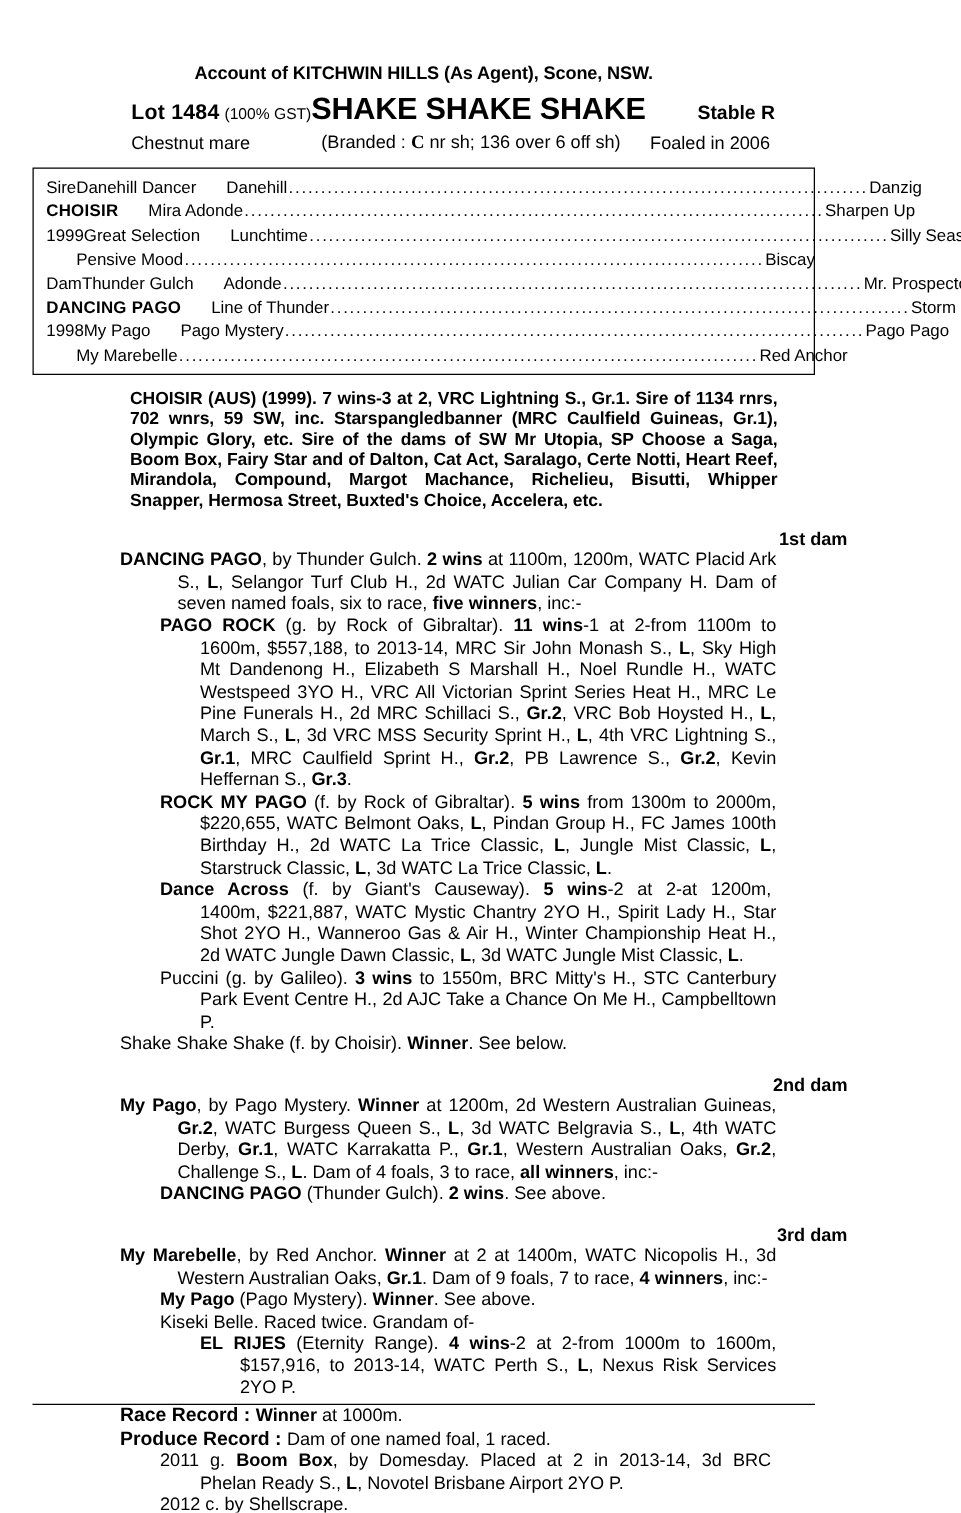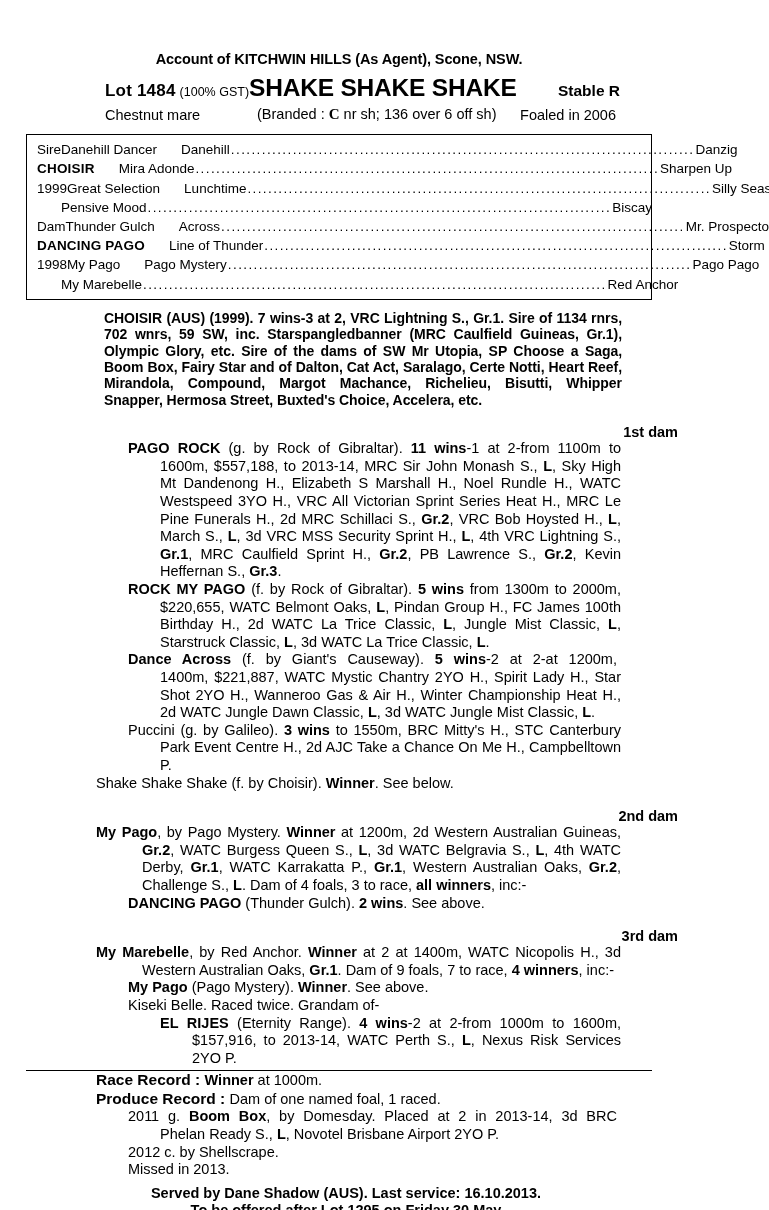--- a/index.html
+++ b/index.html
@@ -230,21 +230,21 @@
             <span class="dots">..........................................................................................</span>
             <span class="dr">Biscay</span>
           </div>
         </div>
       </div>
       <div class="ped-row">
         <div class="ped-c1">Dam</div>
         <div class="ped-c2">Thunder Gulch</div>
         <div class="ped-c3">
           <div class="dotrow">
-            <span class="dl">Across</span>
+            <span class="dl">Adonde</span>
             <span class="dots">..........................................................................................</span>
             <span class="dr">Mr. Prospector</span>
           </div>
         </div>
       </div>
       <div class="ped-row">
         <div class="ped-c1 bold">DANCING PAGO</div>
         <div class="ped-c2"></div>
         <div class="ped-c3">
           <div class="dotrow">
@@ -274,20 +274,21 @@
             <span class="dots">..........................................................................................</span>
             <span class="dr">Red Anchor</span>
           </div>
         </div>
       </div>
     </div>
 
   <div class="sire-para">CHOISIR (AUS) (1999). 7 wins-3 at 2, VRC Lightning S., Gr.1. Sire of 1134 rnrs, 702 wnrs, 59 SW, inc. Starspangledbanner (MRC Caulfield Guineas, Gr.1), Olympic Glory, etc. Sire of the dams of SW Mr Utopia, SP Choose a Saga, Boom Box, Fairy Star and of Dalton, Cat Act, Saralago, Certe Notti, Heart Reef, Mirandola, Compound, Margot Machance, Richelieu, Bisutti, Whipper Snapper, Hermosa Street, Buxted's Choice, Accelera, etc.</div>
 
   <div class="section-head">1st dam</div>
+  <div class="entry lvl0h" id="d1main"><b>DANCING PAGO</b>, by Thunder Gulch. <b>2 wins</b> at 1100m, 1200m, WATC Placid Ark S., <b>L</b>, Selangor Turf Club H., 2d WATC Julian Car Company H. Dam of seven named foals, six to race, <b>five winners</b>, inc:-</div>
   <div id="d1prog">
       <div class="entry lvl1"><b>PAGO&nbsp;&nbsp;ROCK</b>&nbsp; (g.&nbsp; by&nbsp; Rock&nbsp; of&nbsp; Gibraltar).&nbsp; <b>11&nbsp; wins</b>-1&nbsp; at&nbsp; 2-from&nbsp; 1100m&nbsp; to 1600m, $557,188, to 2013-14, MRC Sir John Monash S., <b>L</b>, Sky High Mt Dandenong H., Elizabeth S Marshall H., Noel Rundle H., WATC Westspeed 3YO H., VRC All Victorian Sprint Series Heat H., MRC Le Pine Funerals H., 2d MRC Schillaci S., <b>Gr.2</b>, VRC Bob Hoysted H., <b>L</b>, March S., <b>L</b>, 3d VRC MSS Security Sprint H., <b>L</b>, 4th VRC Lightning S., <b>Gr.1</b>, MRC Caulfield Sprint H., <b>Gr.2</b>, PB Lawrence S., <b>Gr.2</b>, Kevin Heffernan S., <b>Gr.3</b>.</div>
       <div class="entry lvl1"><b>ROCK MY PAGO</b> (f. by Rock of Gibraltar). <b>5 wins</b> from 1300m to 2000m, $220,655, WATC Belmont Oaks, <b>L</b>, Pindan Group H., FC James 100th Birthday H., 2d WATC La Trice Classic, <b>L</b>, Jungle Mist Classic, <b>L</b>, Starstruck Classic, <b>L</b>, 3d WATC La Trice Classic, <b>L</b>.</div>
       <div class="entry lvl1"><b>Dance&nbsp; Across</b>&nbsp; (f.&nbsp; by&nbsp; Giant's&nbsp; Causeway).&nbsp; <b>5&nbsp; wins</b>-2&nbsp; at&nbsp; 2-at&nbsp; 1200m,&nbsp; 1400m, $221,887, WATC Mystic Chantry 2YO H., Spirit Lady H., Star Shot 2YO H., Wanneroo Gas &amp; Air H., Winter Championship Heat H., 2d WATC Jungle Dawn Classic, <b>L</b>, 3d WATC Jungle Mist Classic, <b>L</b>.</div>
       <div class="entry lvl1">Puccini (g. by Galileo). <b>3 wins</b> to 1550m, BRC Mitty's H., STC Canterbury Park Event Centre H., 2d AJC Take a Chance On Me H., Campbelltown P.</div>
     </div>
   <div class="entry lvl-plain nojust" id="d1last">Shake Shake Shake (f. by Choisir). <b>Winner</b>. See below.</div>
 
   <div class="section-head">2nd dam</div>
   <div class="entry lvl0h" id="d2main"><b>My Pago</b>, by Pago Mystery. <b>Winner</b> at 1200m, 2d Western Australian Guineas, <b>Gr.2</b>, WATC Burgess Queen S., <b>L</b>, 3d WATC Belgravia S., <b>L</b>, 4th WATC Derby, <b>Gr.1</b>, WATC Karrakatta P., <b>Gr.1</b>, Western Australian Oaks, <b>Gr.2</b>, Challenge S., <b>L</b>. Dam of 4 foals, 3 to race, <b>all winners</b>, inc:-</div>

